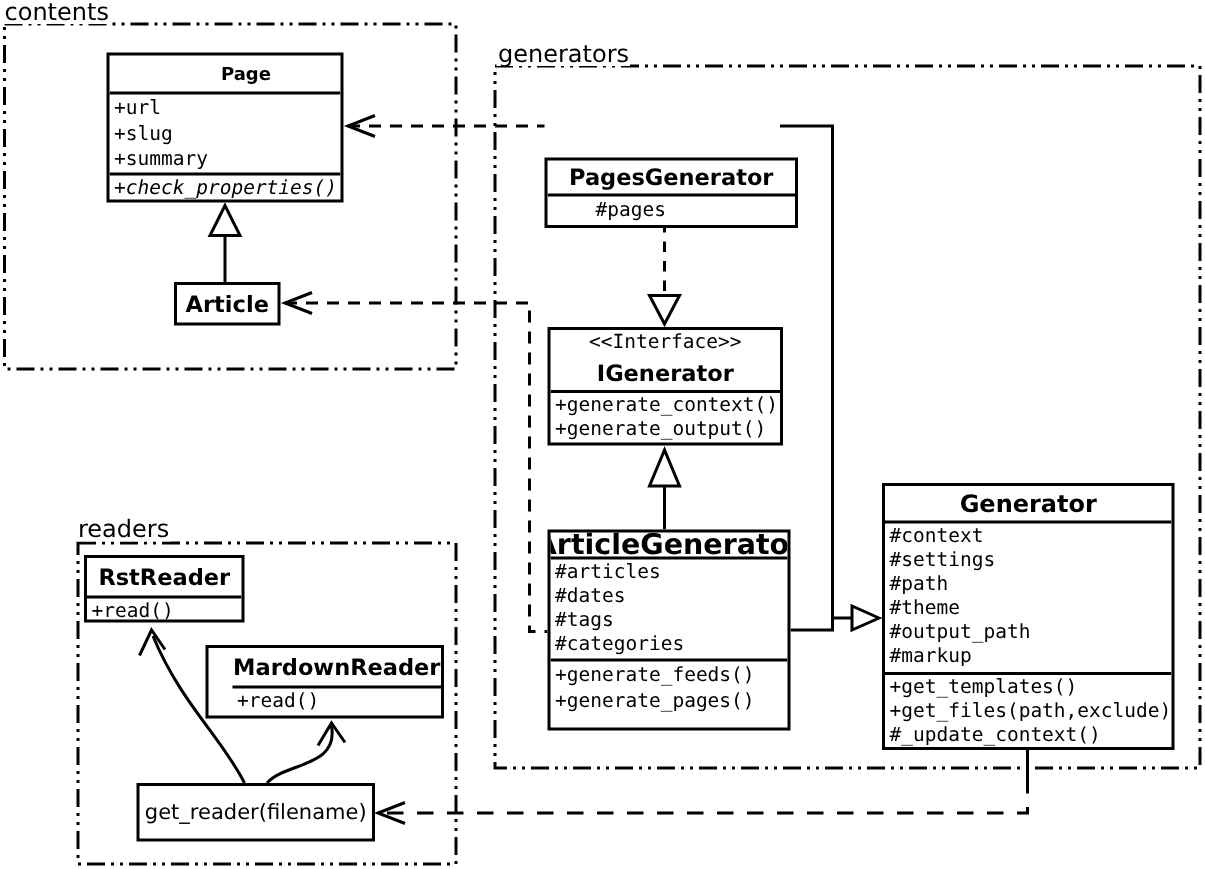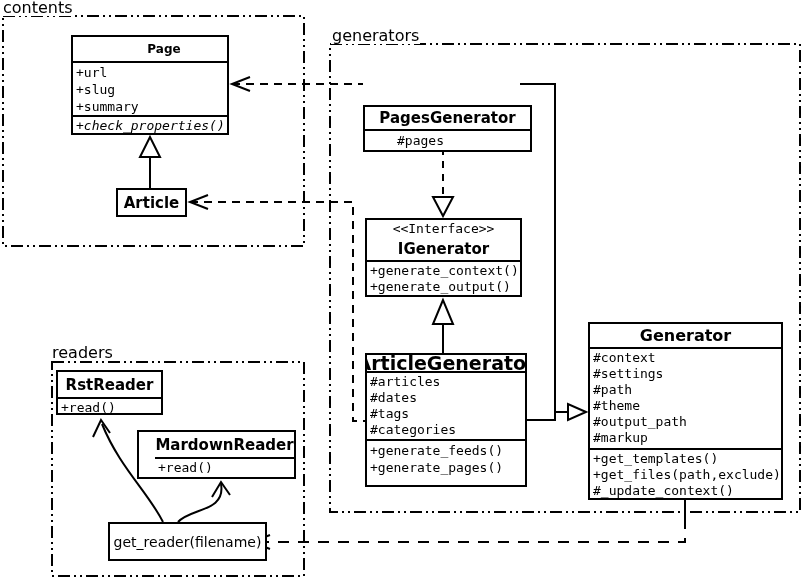--- a/index.html
+++ b/index.html
@@ -152,17 +152,17 @@
     </div>
   </div>
 
   <div class="cls" style="left:137px;top:430px;width:159px;height:49px;padding-left:16px;">
     <div class="cls-title" style="height:25px;">MardownReader</div>
     <div class="sec" style="line-height:16px;">
       <div>+read()</div>
     </div>
   </div>
 
-  <div class="plainbox" style="left:108px;top:522px;width:159px;height:39px;">
+  <div class="plainbox" style="left:91px;top:522px;width:159px;height:39px;">
     <span>get_reader(filename)</span>
   </div>
 
 </div>
 
 </body></html>

